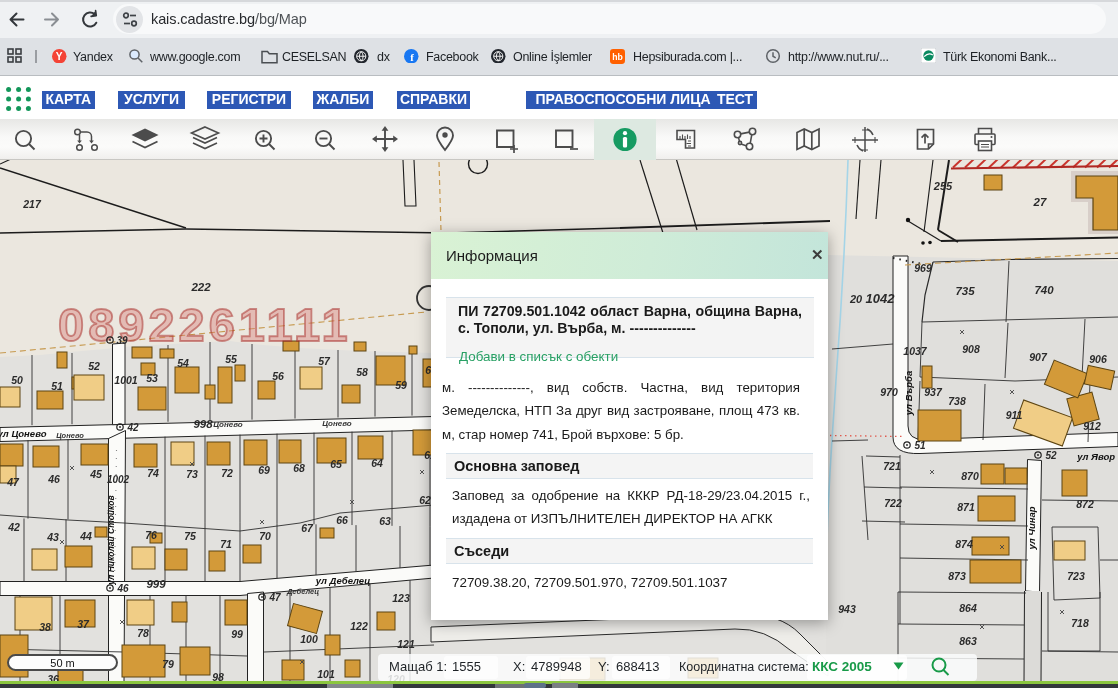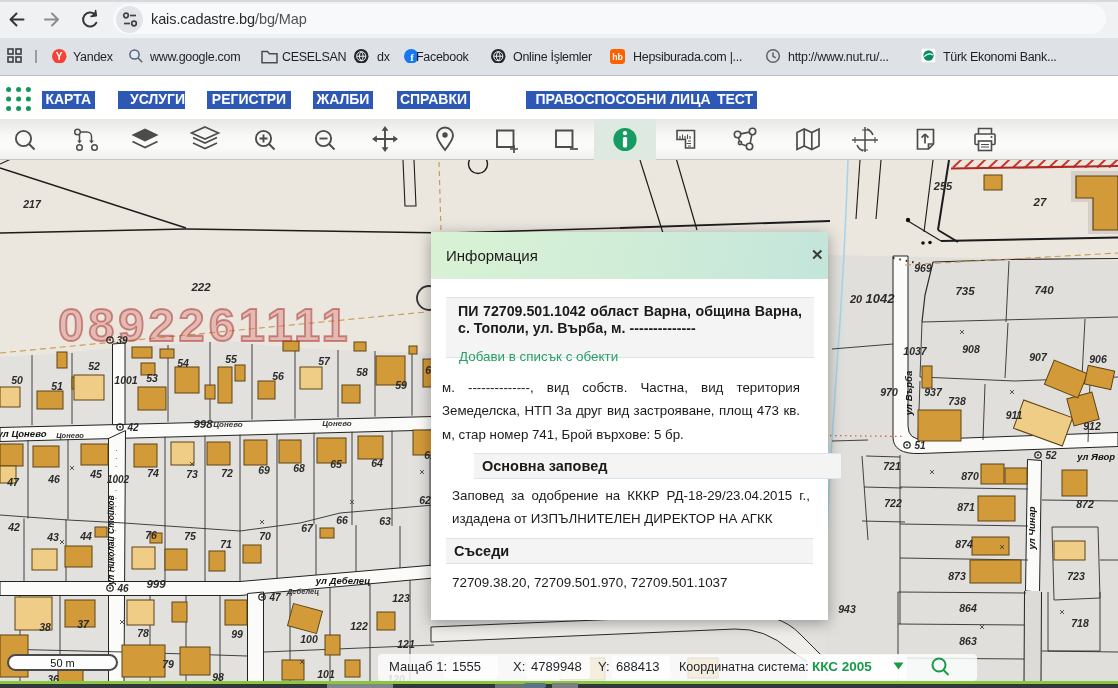--- a/index.html
+++ b/index.html
@@ -91,21 +91,21 @@
     <g stroke="#fff" stroke-width="1.2" fill="none">
         <circle cx="9.5" cy="9.5" r="6"></circle>
         <path d="M3.5 9.5 h12 M9.5 3.5 a8.5 8.5 0 0 1 0 12 M9.5 3.5 a8.5 8.5 0 0 0 0 12"></path>
       </g>
   </svg>
   <div class="bk" style="left:377px">dx</div>
   <svg class="abs" style="left:404px;top:48.5px" width="14.5" height="14.5" viewBox="0 0 19 19">
     <circle cx="9.5" cy="9.5" r="9.5" fill="#1877f2"></circle>
     <text x="10.6" y="15.2" font-size="14" font-weight="bold" fill="#fff" text-anchor="middle" font-family="Liberation Serif">f</text>
   </svg>
-  <div class="bk" style="left:416px">Facebook</div>
+  <div class="bk" style="left:426px">Facebook</div>
   <svg class="abs" style="left:491px;top:48.5px" width="14.5" height="14.5" viewBox="0 0 19 19">
     <circle cx="9.5" cy="9.5" r="9.5" fill="#23272e"></circle>
     <g stroke="#fff" stroke-width="1.2" fill="none">
         <circle cx="9.5" cy="9.5" r="6"></circle>
         <path d="M3.5 9.5 h12 M9.5 3.5 a8.5 8.5 0 0 1 0 12 M9.5 3.5 a8.5 8.5 0 0 0 0 12"></path>
       </g>
   </svg>
   <div class="bk" style="left:513px">Online İşlemler</div>
   <svg class="abs" style="left:610px;top:48.5px" width="15" height="15" viewBox="0 0 19 19">
     <rect width="19" height="19" rx="4" fill="#ff6000"></rect>
@@ -134,21 +134,21 @@
         <circle cx="22.4" cy="2.6" r="2.5"></circle>
       <circle cx="2.6" cy="12" r="2.5"></circle>
         <circle cx="12.6" cy="12" r="2.5"></circle>
         <circle cx="22.4" cy="12" r="2.5"></circle>
       <circle cx="2.6" cy="21.4" r="2.5"></circle>
         <circle cx="12.6" cy="21.4" r="2.5"></circle>
         <circle cx="22.4" cy="21.4" r="2.5"></circle>
     </g>
   </svg>
   <div class="mitem" style="left:41.5px;width:53.5px;">КАРТА</div>
-  <div class="mitem" style="left:118px;width:67px;text-align:right;">УСЛУГИ</div>
+  <div class="mitem" style="left:118px;width:67px;">УСЛУГИ</div>
   <div class="mitem" style="left:207px;width:84px;">РЕГИСТРИ</div>
   <div class="mitem" style="left:313px;width:60px;">ЖАЛБИ</div>
   <div class="mitem" style="left:397px;width:73px;text-align:center;">СПРАВКИ</div>
   <div class="mitem" style="left:518px;width:194px;margin-left:8px;">ПРАВОСПОСОБНИ ЛИЦА</div>
   <div class="mitem" style="left:713px;width:44px;">ТЕСТ</div>
 
   <div id="toolbar" class="abs">
       <div id="infobox" class="abs"></div>
     </div>
   <svg id="toolicons" class="abs" style="left:0;top:119px" width="1118" height="41" viewBox="0 0 1118 41">
@@ -564,21 +564,21 @@
 
   </svg>
 
   <div id="popup" class="abs">
     <div id="pophead" class="abs"></div>
     <div id="poptitle" class="abs">Информация</div>
     <div id="popclose" class="abs">✕</div>
     <div class="popblock graybar" style="top:65px;left:15px;width:344px;padding:5px 12px 20px 12px;font-size:14.2px;font-weight:bold;line-height:17.2px;text-align:justify;">ПИ 72709.501.1042 област Варна, община Варна, с. Тополи, ул. Върба, м. --------------</div>
     <div class="popblock" style="top:117px;font-size:13.4px;color:#28a064;margin-left:8px;">Добави в списък с обекти</div>
     <div class="popblock" style="top:144px;left:11px;width:358px;font-size:13.3px;line-height:23.4px;text-align:justify;">м. --------------, вид собств. Частна, вид територия Земеделска, НТП За друг вид застрояване, площ 473 кв. м, стар номер 741, Брой върхове: 5 бр.</div>
-    <div class="popblock graybar" style="top:221px;left:15px;width:351px;padding:4px 8px;font-size:14.5px;font-weight:bold;margin-left:28px;">Основна заповед</div>
+    <div class="popblock graybar" style="top:221px;left:15px;width:351px;padding:4px 8px;font-size:14.5px;font-weight:bold;">Основна заповед</div>
     <div class="popblock" style="top:253px;left:21px;width:358px;font-size:13.3px;line-height:22.5px;text-align:justify;">Заповед за одобрение на КККР РД-18-29/23.04.2015 г., издадена от ИЗПЪЛНИТЕЛЕН ДИРЕКТОР НА АГКК</div>
     <div class="popblock graybar" style="top:306px;left:15px;width:351px;padding:4px 8px;font-size:14.5px;font-weight:bold;">Съседи</div>
     <div class="popblock" style="top:343px;left:21px;font-size:13.4px;">72709.38.20, 72709.501.970, 72709.501.1037</div>
   </div>
 
   <div id="statusbar" class="abs"></div>
   <div class="abs" style="left:444px;top:656px;width:54px;height:23px;background:rgba(255,255,255,.75);border-radius:3px"></div>
   <div class="abs" style="left:526px;top:656px;width:64px;height:23px;background:rgba(255,255,255,.75);border-radius:3px"></div>
   <div class="abs" style="left:612px;top:656px;width:58px;height:23px;background:rgba(255,255,255,.75);border-radius:3px"></div>
   <div class="abs" style="left:807px;top:655px;width:100px;height:25px;background:rgba(255,255,255,.8);border-radius:3px"></div>

